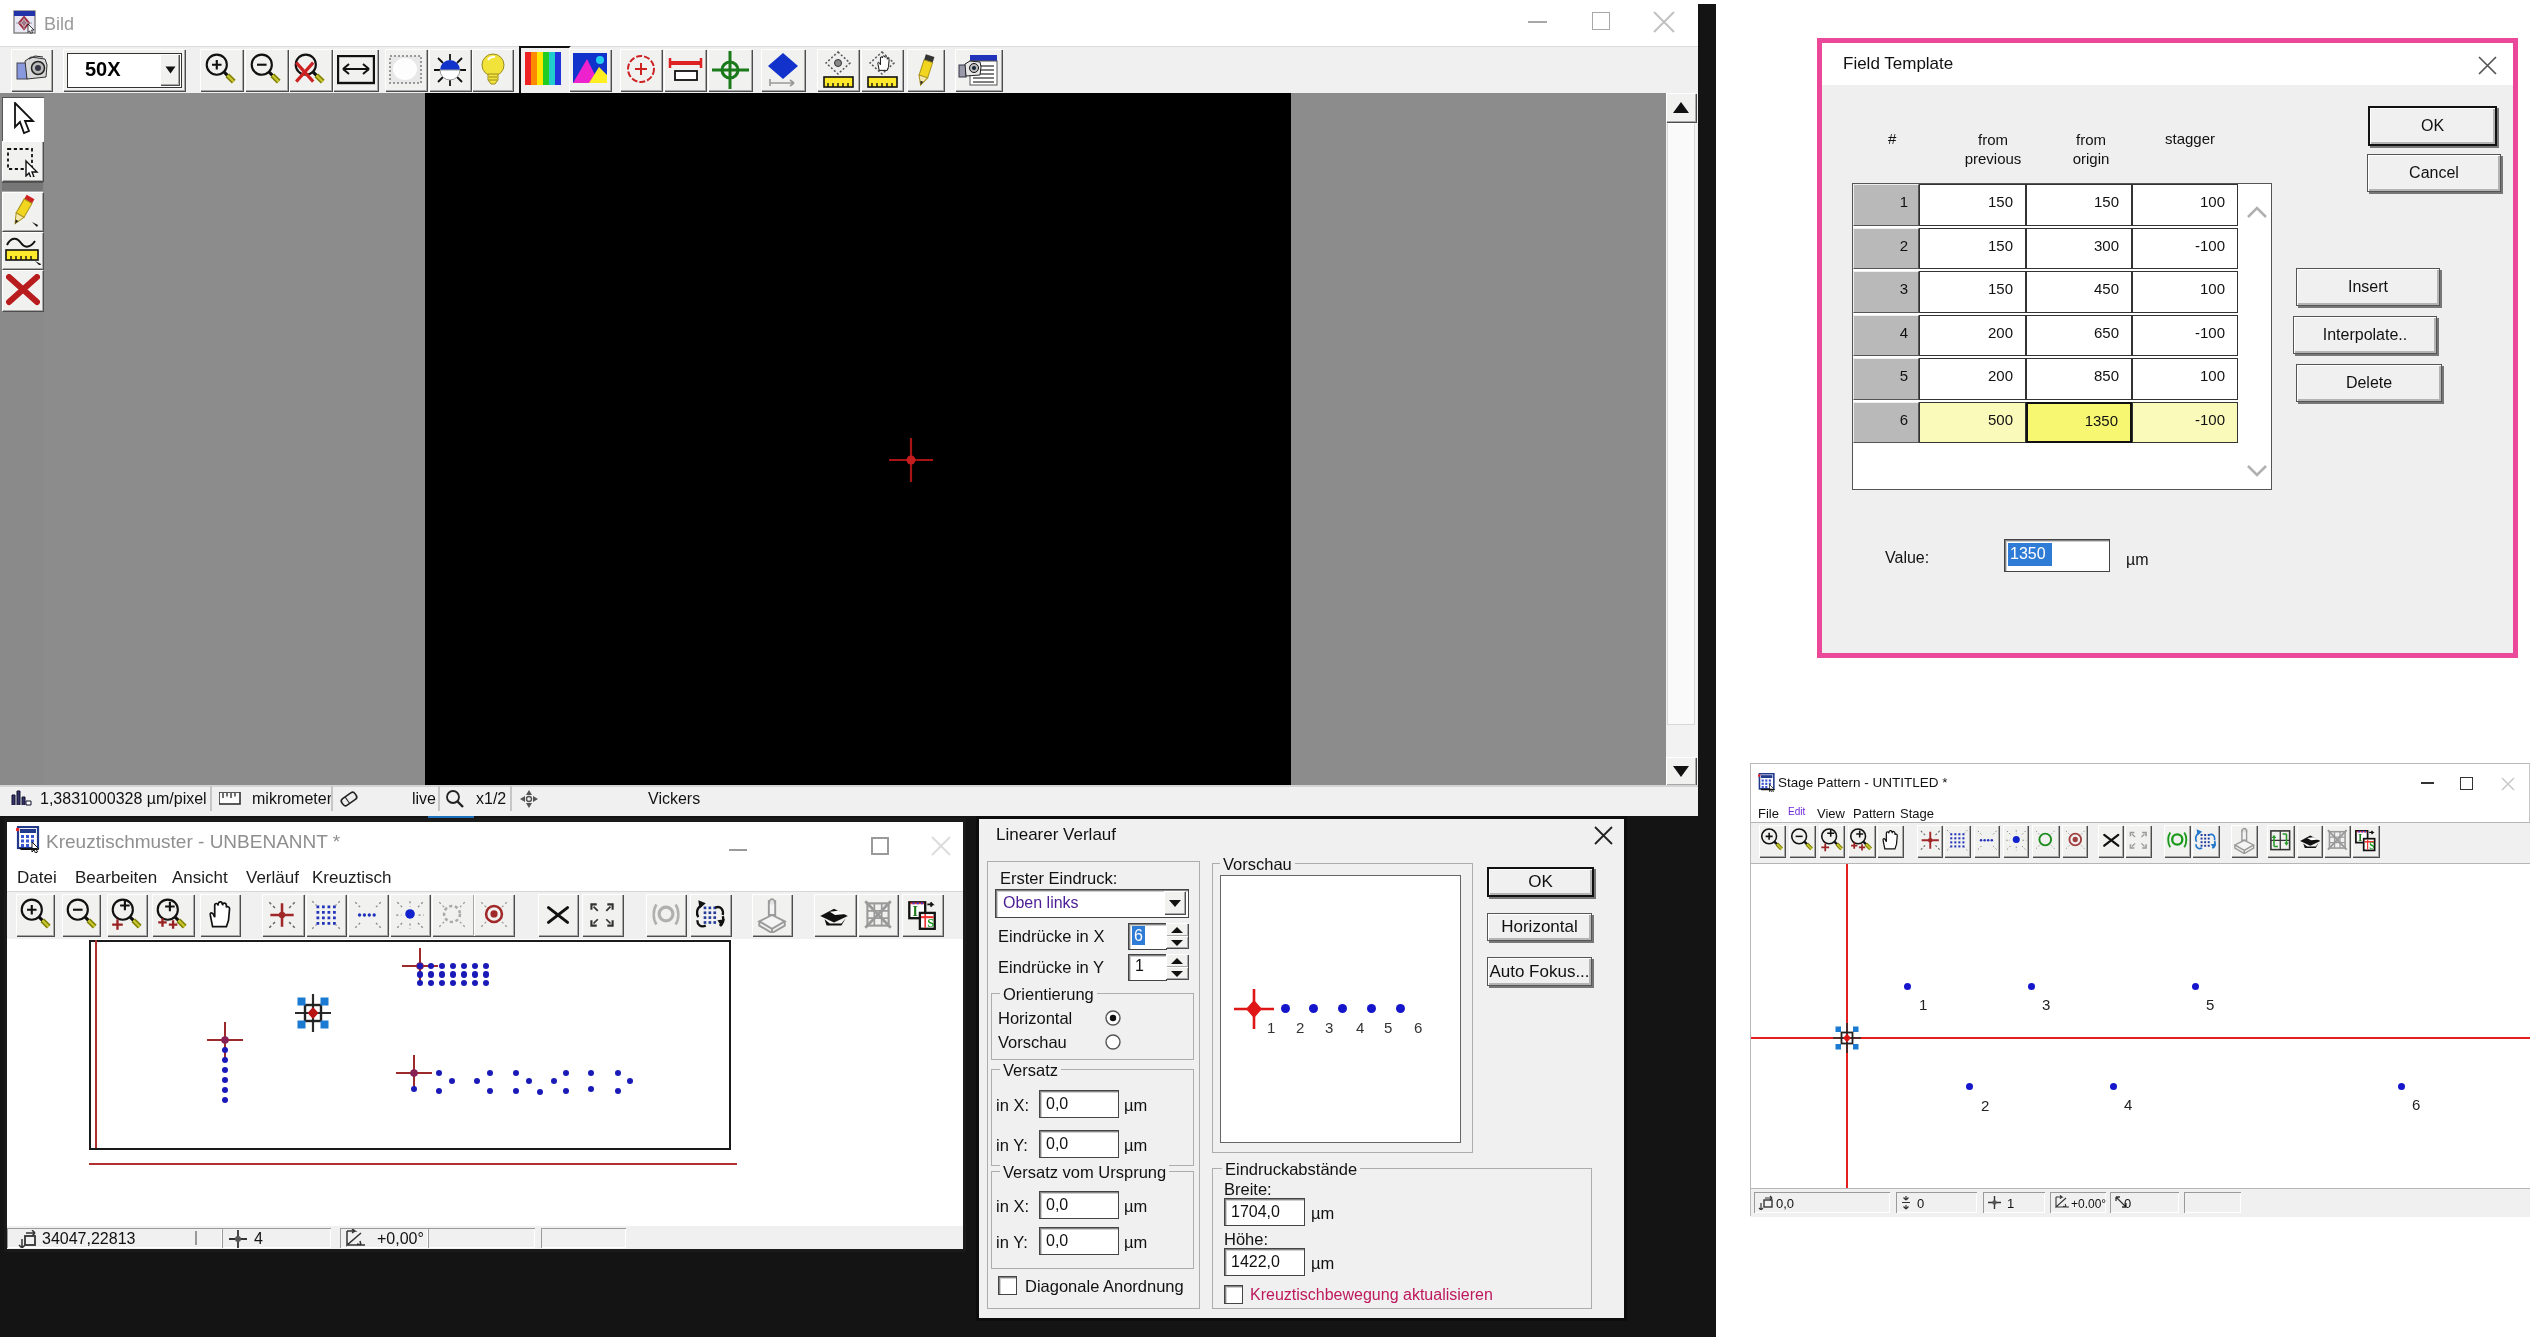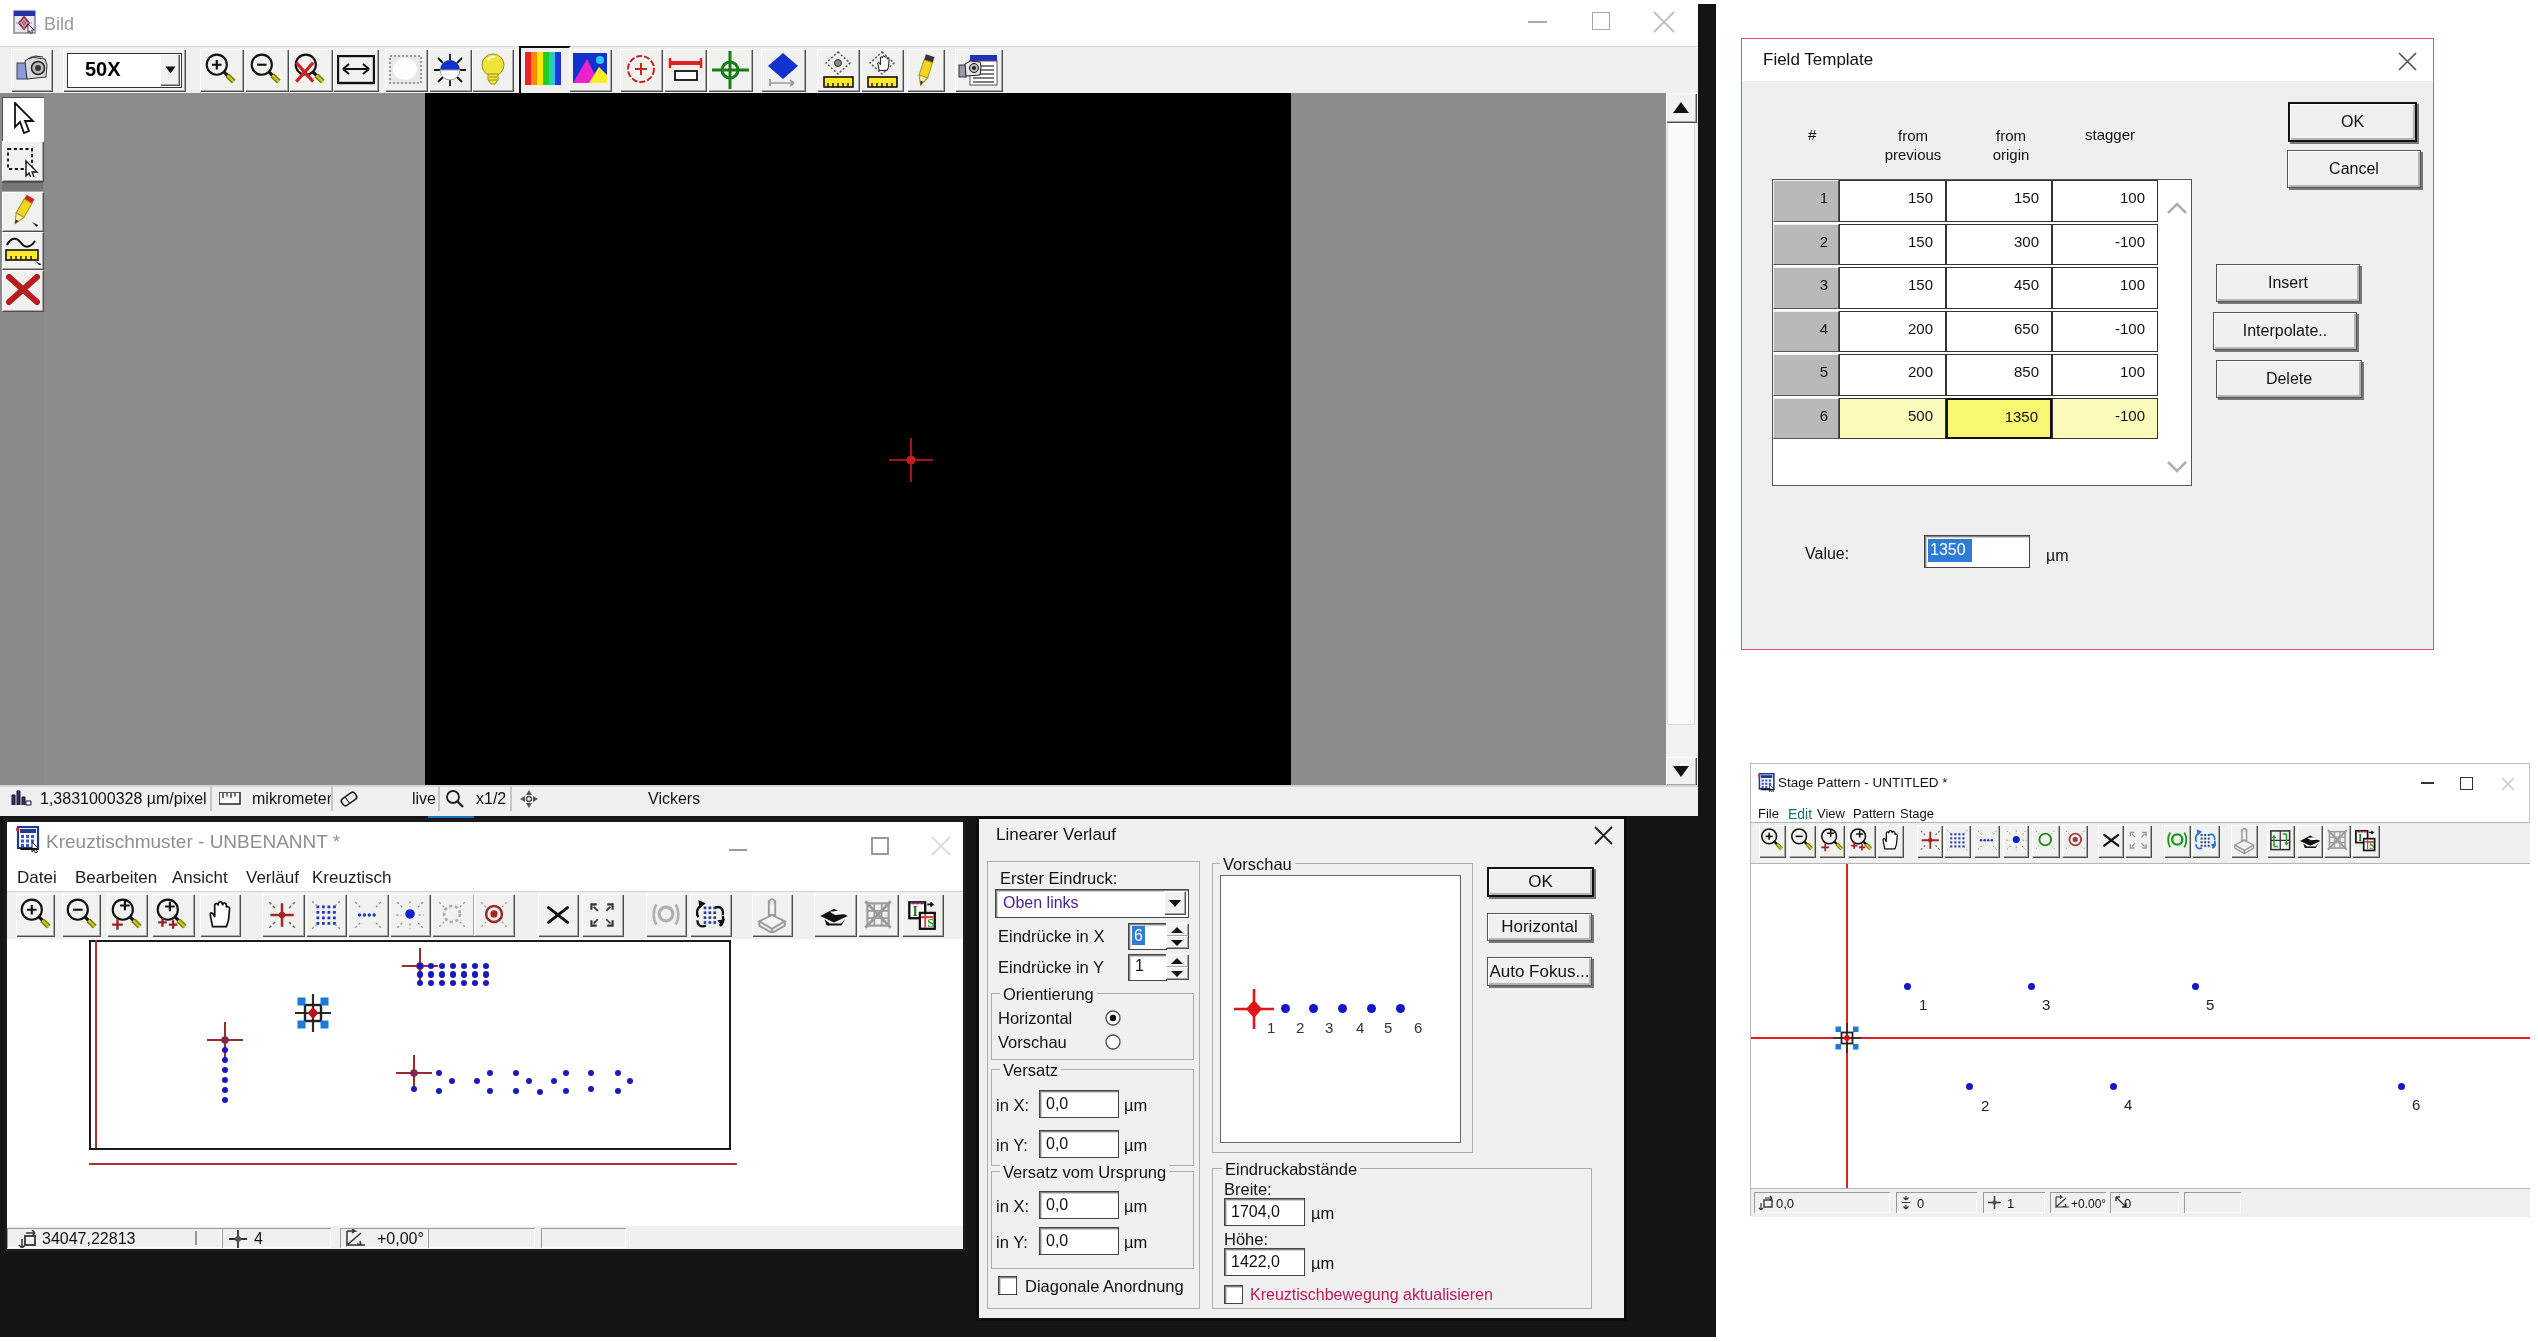--- a/index.html
+++ b/index.html
@@ -737,21 +737,21 @@
 <div class="abs t" style="left:252px;top:384px;font-size:16px;color:#111;">1704,0</div>
 <div class="abs t" style="left:332px;top:385px;font-size:16.5px;color:#111;">µm</div>
 <div class="abs t" style="left:245px;top:411px;font-size:16.5px;color:#111;">Höhe:</div>
 <div class="abs sk" style="left:245px;top:429px;width:79px;height:26px;"></div>
 <div class="abs t" style="left:252px;top:434px;font-size:16px;color:#111;">1422,0</div>
 <div class="abs t" style="left:332px;top:435px;font-size:16.5px;color:#111;">µm</div>
 <div class="abs sk" style="left:245px;top:466px;width:17px;height:17px;"></div>
 <div class="abs t" style="left:271px;top:467px;font-size:16px;color:#be185d;">Kreuztischbewegung aktualisieren</div>
 </div>
   </div>
-<div class="abs" style="left:1741px;top:38px;width:691px;height:610px;background:#efefef;border:1px solid #ec4899;">
+<div class="abs" style="left:1817px;top:38px;width:691px;height:610px;background:#efefef;border:5px solid #ec4899;">
 <div class="abs" style="left:0;top:0;width:691px;height:42px;background:#fff;"></div>
 <div class="abs t" style="left:21px;top:11px;font-size:17px;color:#111;">Field Template</div>
 <svg class="abs" style="left:655px;top:12px;" width="22" height="22">
       <path d="M2 2 L19 19 M19 2 L2 19" stroke="#555" stroke-width="1.7"></path>
     </svg>
 <div class="abs t" style="left:66px;top:87px;font-size:15px;color:#111;">#</div>
 <div class="abs t" style="left:131px;top:87px;width:80px;font-size:15px;color:#111;text-align:center;white-space:normal;line-height:19px;">from<br>previous</div>
 <div class="abs t" style="left:234px;top:87px;width:70px;font-size:15px;color:#111;text-align:center;white-space:normal;line-height:19px;">from<br>origin</div>
 <div class="abs t" style="left:343px;top:87px;font-size:15px;color:#111;">stagger</div>
 <div class="abs" style="left:30px;top:140px;width:418px;height:305px;border:1px solid #555;background:#fff;"></div>
@@ -816,21 +816,21 @@
         <path d="M3 22 h18 l2 2 H5 Z" fill="#111"></path>
       </g>
     </svg>
 <div class="abs t" style="left:27px;top:11px;font-size:13.5px;color:#111;">Stage Pattern - UNTITLED *</div>
 <div class="abs" style="left:670px;top:18px;width:13px;height:2px;background:#333;"></div>
 <div class="abs" style="left:709px;top:13px;width:11px;height:11px;border:1.5px solid #333;"></div>
 <svg class="abs" style="left:749px;top:12px;" width="16" height="16">
       <path d="M2 2 L14 14 M14 2 L2 14" stroke="#c9c9c9" stroke-width="1.5"></path>
     </svg>
 <div class="abs t" style="left:7px;top:42px;font-size:13px;color:#111;">File</div>
-<div class="abs t" style="left:37px;top:42px;font-size:14px;color:#0f766e;">Edit</div>
+<div class="abs t" style="left:37px;top:42px;font-size:10px;color:#6d28d9;">Edit</div>
 <div class="abs t" style="left:66px;top:42px;font-size:13px;color:#111;">View</div>
 <div class="abs t" style="left:102px;top:42px;font-size:13px;color:#111;">Pattern</div>
 <div class="abs t" style="left:149px;top:42px;font-size:13px;color:#111;">Stage</div>
 <div class="abs" style="left:0;top:58px;width:779px;height:40px;background:#f0f0f0;border-top:1px solid #b5b5b5;border-bottom:1px solid #b5b5b5;"></div>
 <div class="abs b3" style="left:8px;top:61px;width:26px;height:32px;">
       <svg class="abs" style="left:0px;top:2px;" width="27" height="27">
         <g transform="scale(0.78)">
           <circle cx="13" cy="12" r="9.5" fill="none" stroke="#111" stroke-width="2"></circle>
           <path d="M20 19 L24 23" stroke="#111" stroke-width="3"></path>
           <path d="M23 22 L29 28" stroke="#808000" stroke-width="5"></path>

